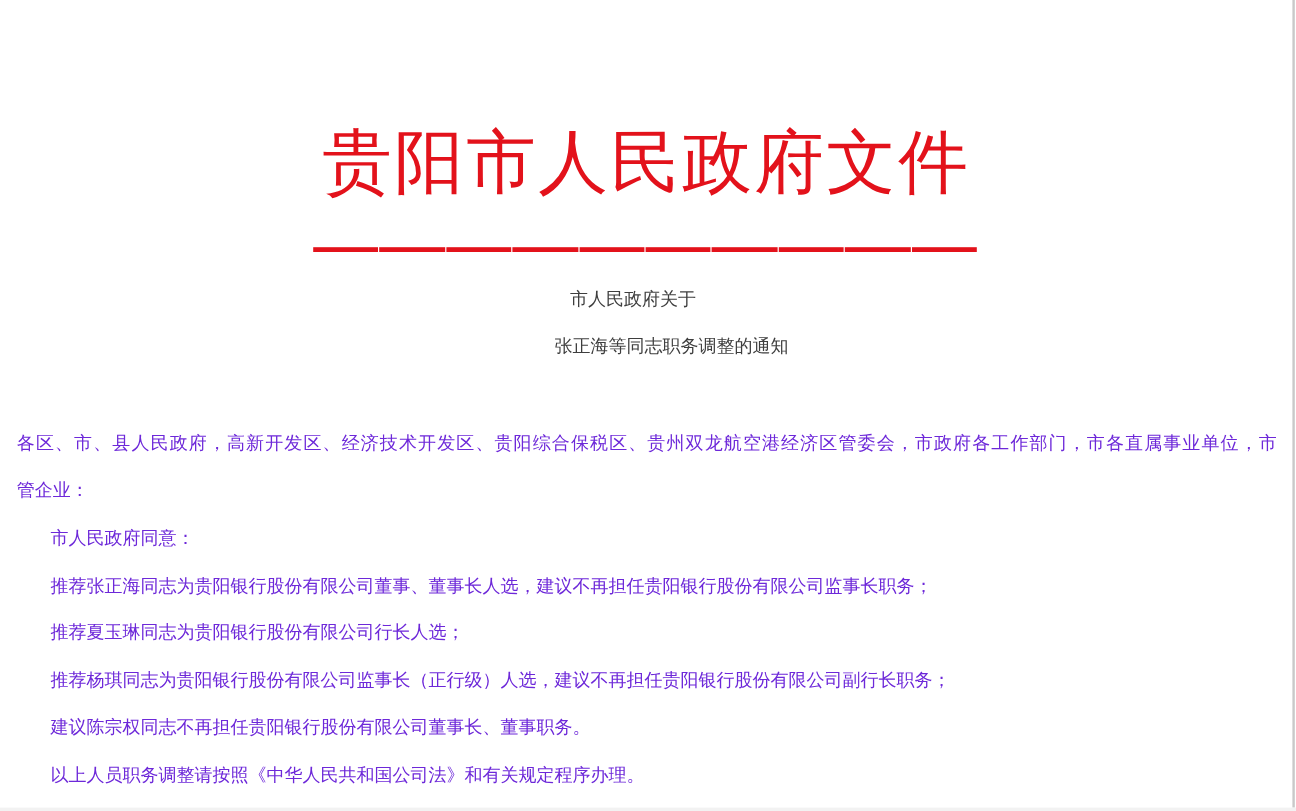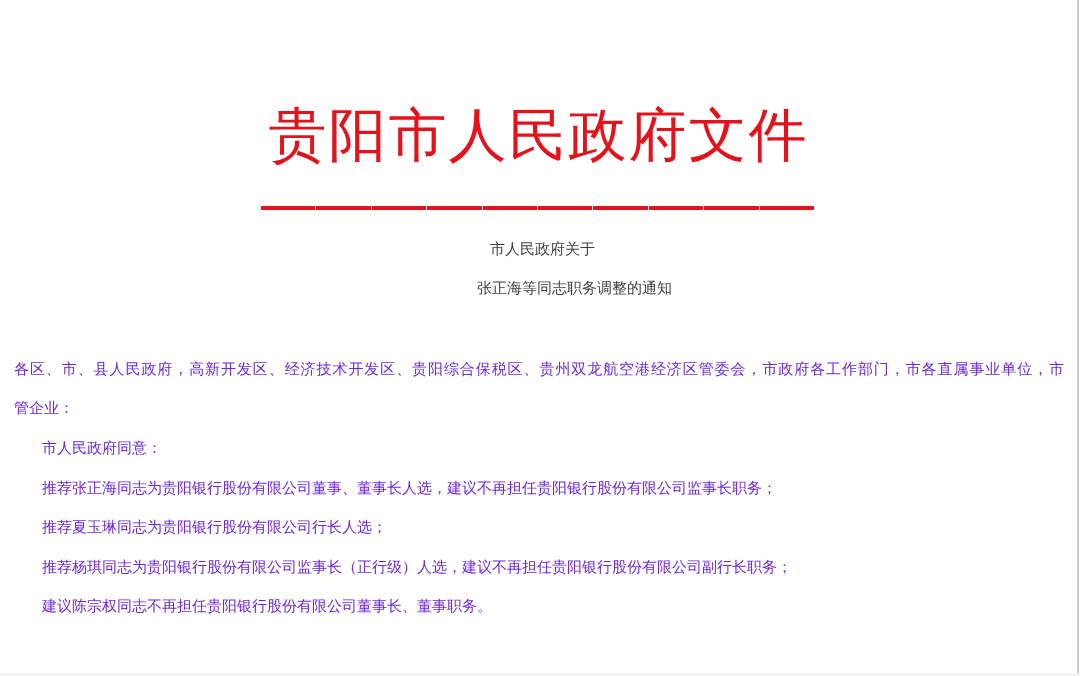--- a/index.html
+++ b/index.html
@@ -70,21 +70,20 @@
       background: #e3121b;
     }
     .subtitle {
       position: absolute;
       left: 0;
       width: 1055px;
       text-align: center;
       font-size: 15px;
       line-height: 24px;
       color: #3e3e3e;
-      margin-left: 15px;
     }
     .subtitle.l1 { top: 237px; }
     .subtitle.l2 { top: 276px; padding-left: 32px; }
     .para {
       position: absolute;
       font-size: 15px;
       line-height: 24px;
       color: #6d28d9;
       white-space: nowrap;
     }
@@ -119,14 +118,15 @@
   <div class="subtitle l2">张正海等同志职务调整的通知</div>
 
   <div class="para addressee-1">各区、市、县人民政府，高新开发区、经济技术开发区、贵阳综合保税区、贵州双龙航空港经济区管委会，市政府各工作部门，市各直属事业单位，市</div>
   <div class="para addressee-2">管企业：</div>
 
   <div class="para indent p1">市人民政府同意：</div>
   <div class="para indent p2">推荐张正海同志为贵阳银行股份有限公司董事、董事长人选，建议不再担任贵阳银行股份有限公司监事长职务；</div>
   <div class="para indent p3">推荐夏玉琳同志为贵阳银行股份有限公司行长人选；</div>
   <div class="para indent p4">推荐杨琪同志为贵阳银行股份有限公司监事长（正行级）人选，建议不再担任贵阳银行股份有限公司副行长职务；</div>
   <div class="para indent p5">建议陈宗权同志不再担任贵阳银行股份有限公司董事长、董事职务。</div>
+  <div class="para indent p6">以上人员职务调整请按照《中华人民共和国公司法》和有关规定程序办理。</div>
 </div>
 <div class="bottom-strip"></div>
 
 </body></html>

